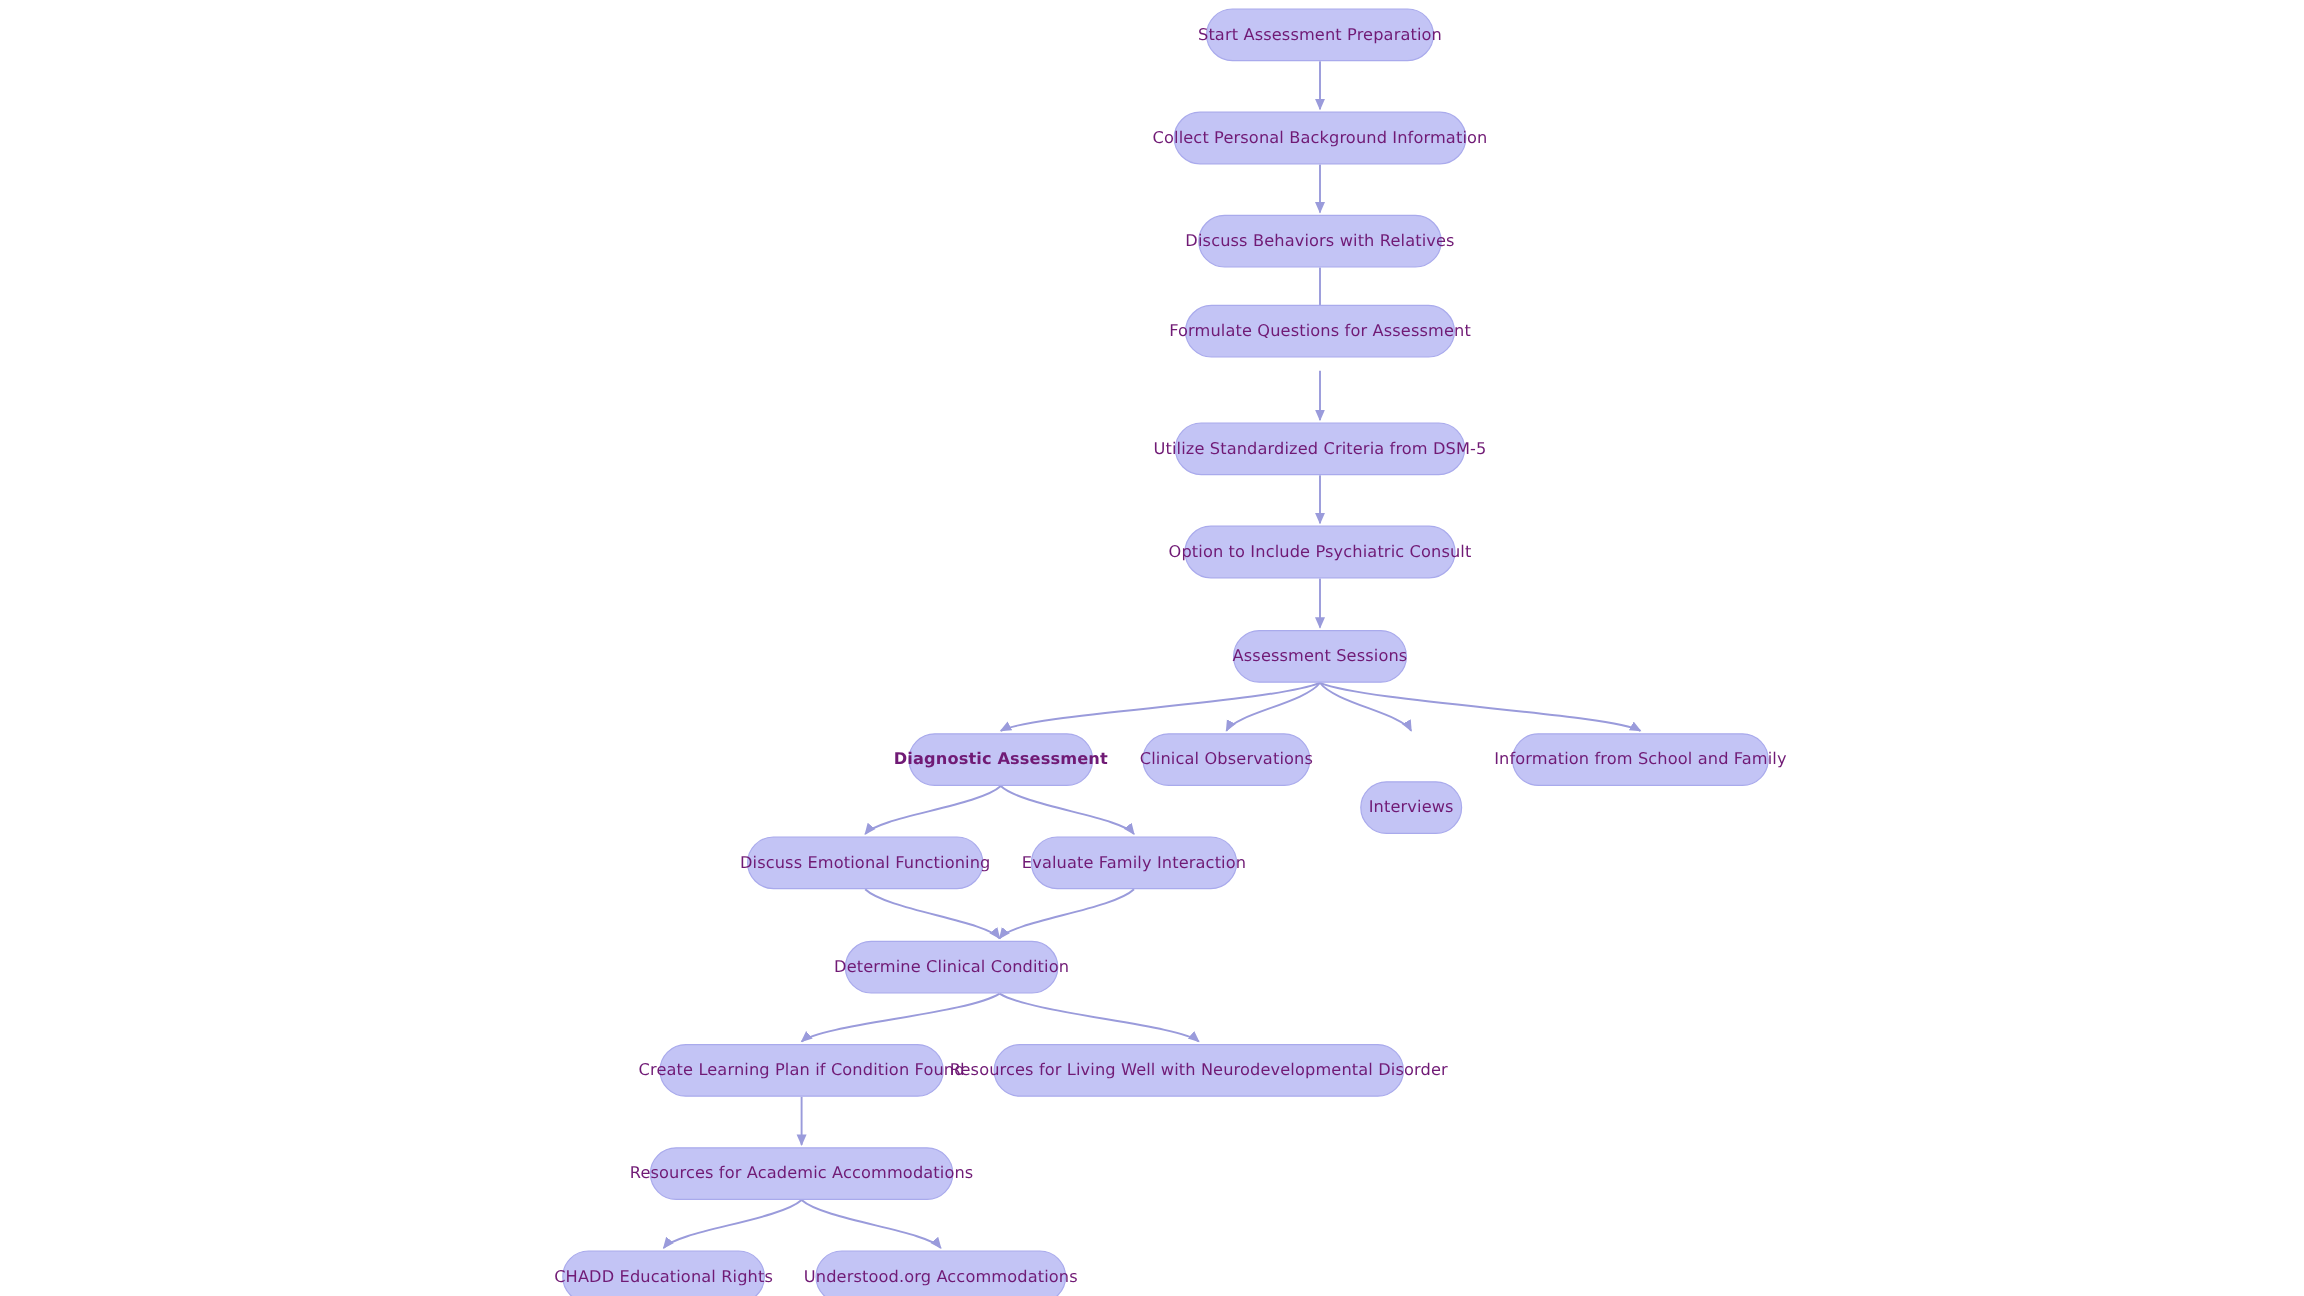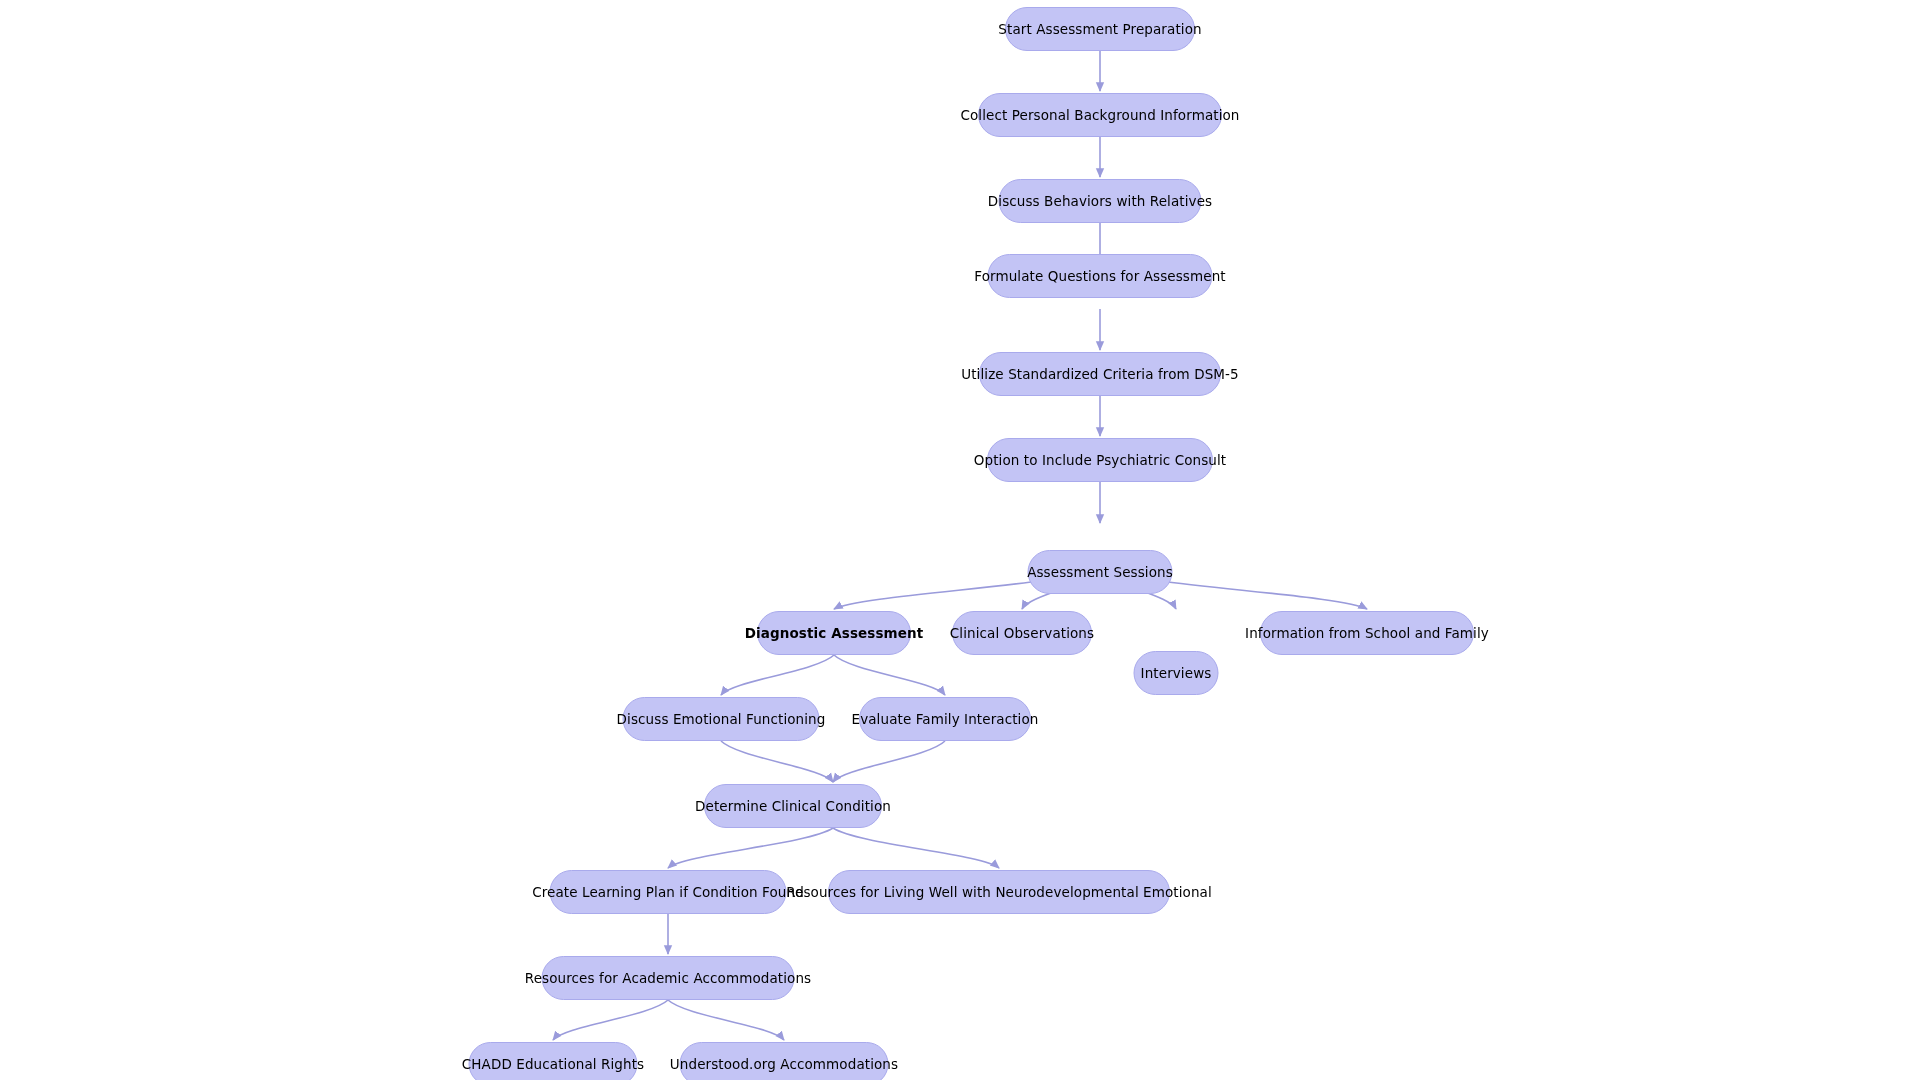--- a/index.html
+++ b/index.html
@@ -30,21 +30,21 @@
   }
   .node {
     position: absolute;
     box-sizing: border-box;
     background: #c3c4f5;
     border: 1px solid #a9aaec;
     border-radius: 22px;
     display: flex;
     align-items: center;
     justify-content: center;
-    color: #000000;
+    color: #701a75;
     font-size: 13.5px;
     font-weight: 400;
     letter-spacing: 0.1px;
     white-space: nowrap;
     padding: 0 14px;
     height: 44px;
     transform: translate(-50%, -50%);
   }
 </style>
 </head>
@@ -79,27 +79,27 @@
         <path d="M 668 1000 C 686.56 1016.8, 772.4 1025.6, 784 1040" fill="none" stroke="#9a9bdb" stroke-width="1.6" marker-end="url(#arrowhead)"></path>
       </g>
   </svg>
   <div id="nodes-group">
       <div class="node" style="left: 1100px; top: 29px; width: 190px;">Start Assessment Preparation</div>
       <div class="node" style="left: 1100px; top: 115px; width: 244px;">Collect Personal Background Information</div>
       <div class="node" style="left: 1100px; top: 201px; width: 203px; text-align: center;">Discuss Behaviors with Relatives</div>
       <div class="node" style="left: 1100px; top: 276px; width: 225px;">Formulate Questions for Assessment</div>
       <div class="node" style="left: 1100px; top: 374px; width: 242px;">Utilize Standardized Criteria from DSM-5</div>
       <div class="node" style="left: 1100px; top: 460px; width: 226px;">Option to Include Psychiatric Consult</div>
-      <div class="node" style="left: 1100px; top: 572px; width: 145px;">Assessment Sessions</div>
+      <div class="node" style="left: 1100px; top: 547px; width: 145px;">Assessment Sessions</div>
       <div class="node" style="left: 834px; top: 633px; width: 154px; font-weight: bold;">Diagnostic Assessment</div>
       <div class="node" style="left: 1022px; top: 633px; width: 140px;">Clinical Observations</div>
       <div class="node" style="left: 1176px; top: 633px; width: 85px; margin-top: 40px;">Interviews</div>
       <div class="node" style="left: 1367px; top: 633px; width: 214px; text-align: right;">Information from School and Family</div>
       <div class="node" style="left: 721px; top: 719px; width: 197px;">Discuss Emotional Functioning</div>
       <div class="node" style="left: 945px; top: 719px; width: 172px;">Evaluate Family Interaction</div>
       <div class="node" style="left: 793px; top: 806px; width: 178px;">Determine Clinical Condition</div>
       <div class="node" style="left: 668px; top: 892px; width: 237px;">Create Learning Plan if Condition Found</div>
-      <div class="node" style="left: 999px; top: 892px; width: 342px;">Resources for Living Well with Neurodevelopmental Emotional</div>
+      <div class="node" style="left: 999px; top: 892px; width: 342px;">Resources for Living Well with Neurodevelopmental Disorder</div>
       <div class="node" style="left: 668px; top: 978px; width: 253px;">Resources for Academic Accommodations</div>
       <div class="node" style="left: 553px; top: 1064px; width: 169px;">CHADD Educational Rights</div>
       <div class="node" style="left: 784px; top: 1064px; width: 209px;">Understood.org Accommodations</div>
     </div>
 </div>
 
 </body></html>

